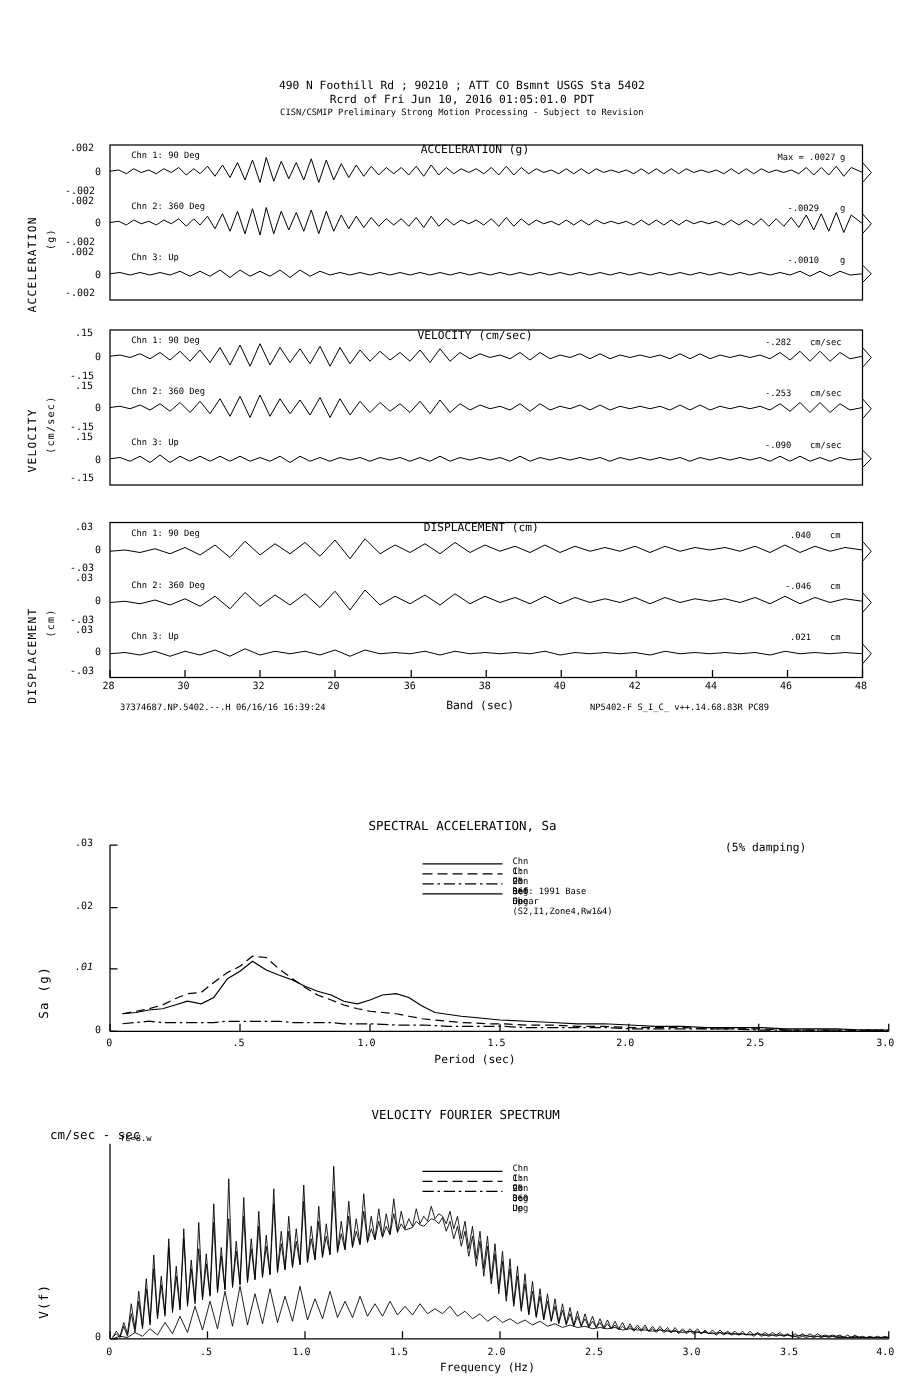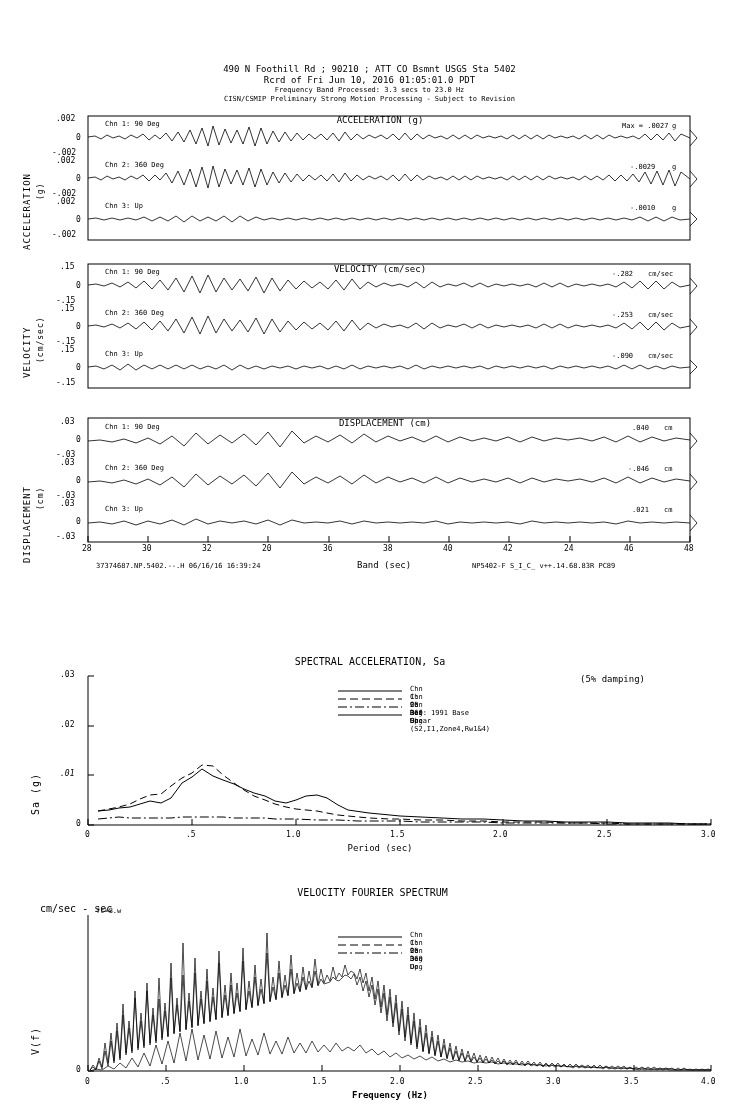--- a/index.html
+++ b/index.html
@@ -24,21 +24,20 @@
   svg{display:block;}
   .hdr{width:739px;text-align:center;}
   .tick{font-size:8px;}
 </style>
 </head>
 <body>
 
 <div class="abs hdr" style="top:64px;left:0;">
   <div class="t9">490 N Foothill Rd ; 90210 ; ATT CO Bsmnt    USGS Sta 5402</div>
   <div class="t9" style="margin-top:1px;">Rcrd of Fri Jun 10, 2016 01:05:01.0 PDT</div>
-  <div class="t7" style="margin-top:1px;">Frequency Band Processed: 3.3 secs to 23.0 Hz</div>
   <div class="t7" style="margin-top:1px;">CISN/CSMIP Preliminary Strong Motion Processing - Subject to Revision</div>
 </div>
 
 <div class="abs" style="top:108px;left:0;width:739px;height:480px;">
 
   <div class="abs ctr t9" style="top:7px;left:300px;width:160px;">ACCELERATION (g)</div>
   <div class="abs vert t9" style="top:22px;left:22px;height:120px;">ACCELERATION</div>
   <div class="abs vert t8" style="top:62px;left:36px;height:30px;">(g)</div>
 
   <svg width="739" height="140" class="abs" style="top:0;left:0;">
@@ -175,21 +174,21 @@
   <div class="abs t7" style="top:398px;left:664px;">cm</div>
 
   <div class="abs tick" style="top:436px;left:82px;">28</div>
   <div class="abs tick" style="top:436px;left:142px;">30</div>
   <div class="abs tick" style="top:436px;left:202px;">32</div>
   <div class="abs tick" style="top:436px;left:262px;">20</div>
   <div class="abs tick" style="top:436px;left:323px;">36</div>
   <div class="abs tick" style="top:436px;left:383px;">38</div>
   <div class="abs tick" style="top:436px;left:443px;">40</div>
   <div class="abs tick" style="top:436px;left:503px;">42</div>
-  <div class="abs tick" style="top:436px;left:564px;">24</div>
+  <div class="abs tick" style="top:436px;left:564px;">44</div>
   <div class="abs tick" style="top:436px;left:624px;">46</div>
   <div class="abs tick" style="top:436px;left:684px;">48</div>
 
   <div class="abs t7" style="top:454px;left:96px;">37374687.NP.5402.--.H 06/16/16 16:39:24</div>
   <div class="abs t9" style="top:452px;left:357px;">Band (sec)</div>
   <div class="abs t7" style="top:454px;left:472px;">NP5402-F  S_I_C_  v++.14.68.83R PC89</div>
 </div>
 
 <div class="abs" style="top:640px;left:0;width:739px;height:215px;">
   <div class="abs ctr t10" style="top:4px;left:260px;width:220px;margin-top:12px;">SPECTRAL ACCELERATION, Sa</div>
@@ -299,14 +298,14 @@
   <div class="abs tick" style="top:192px;left:85px;">0</div>
   <div class="abs tick" style="top:192px;left:160px;">.5</div>
   <div class="abs tick" style="top:192px;left:234px;">1.0</div>
   <div class="abs tick" style="top:192px;left:312px;">1.5</div>
   <div class="abs tick" style="top:192px;left:390px;">2.0</div>
   <div class="abs tick" style="top:192px;left:468px;">2.5</div>
   <div class="abs tick" style="top:192px;left:546px;">3.0</div>
   <div class="abs tick" style="top:192px;left:624px;">3.5</div>
   <div class="abs tick" style="top:192px;left:701px;">4.0</div>
 
-  <div class="abs ctr t9" style="top:205px;left:320px;width:140px;font-weight:bold;">Frequency (Hz)</div>
+  <div class="abs ctr t9" style="top:205px;left:320px;width:140px;">Frequency (Hz)</div>
 </div>
 
 </body></html>

